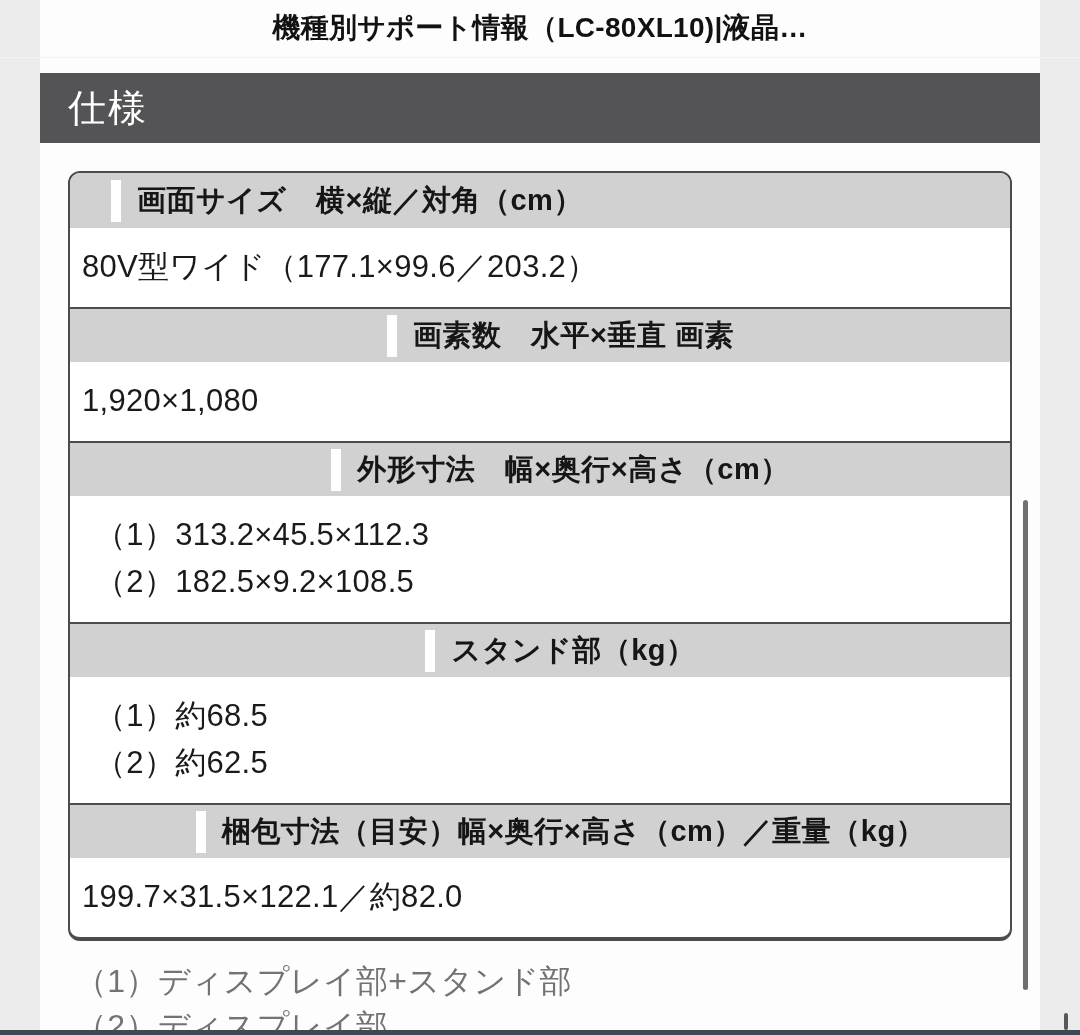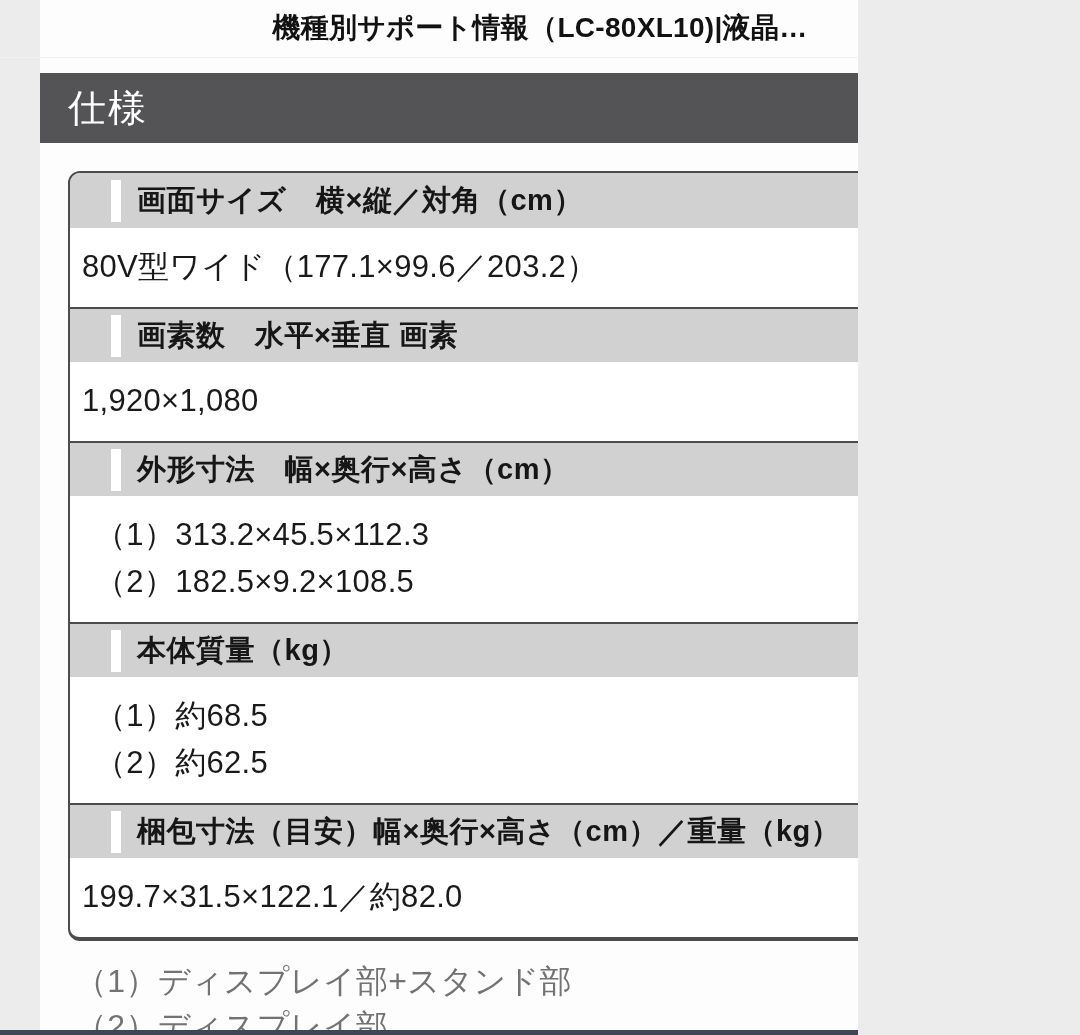--- a/index.html
+++ b/index.html
@@ -1,36 +1,36 @@
 <!DOCTYPE html>
 <html><head>
 <meta charset="utf-8">
 <style>
   * { margin:0; padding:0; box-sizing:border-box; }
   html,body { width:1080px; height:1035px; }
   body { font-family:"Liberation Sans","DejaVu Sans",sans-serif; background:#ececec; }
 
-  .page { position:relative; width:858px; height:1035px; background:#ececec; overflow:hidden; }
+  .page { position:relative; width:1080px; height:1035px; background:#ececec; overflow:hidden; }
   .content { position:absolute; left:40px; top:0; width:1000px; height:100%; background:#fdfdfd; }
 
   .title-bar { height:73px; padding-top:9px; text-align:center;
                border-bottom:0; }
   .title-bar .ttl { font-size:28px; font-weight:700; color:#121212; letter-spacing:0.3px; }
   .title-sep { position:absolute; left:0; top:57px; width:100%; height:1px; background:#f2f2f2; }
 
   .heading-band { height:70px; display:flex; align-items:center; padding-left:28px;
                   background:#545457; }
   .heading-band .hd { color:#ffffff; font-size:38px; font-weight:400; letter-spacing:2px; }
 
   .spec-table { width:944px; margin:28px auto 0 auto; background:#ffffff;
                 border:2px solid #4c4c4e; border-bottom-width:4px; border-radius:12px;
                 overflow:hidden; }
 
   .sec-header { height:55px; display:flex; align-items:center; background:#d1d1d1;padding-left:36px; }
-  .sec-header.bordered { border-top:2px solid #4c4c4e; }
+  .sec-header.bordered { border-top:2px solid #4c4c4e;justify-content:center; }
   .accent-bar { width:10px; height:42px; background:#ffffff; margin:0 16px 0 5px;
                 flex:0 0 auto; }
   .sec-title { font-size:29px; font-weight:700; color:#161616; letter-spacing:0.5px; }
 
   .sec-body { padding:22px 14px 24px 12px; }
   .row { font-size:31px; color:#1a1a1a; line-height:33px; letter-spacing:0.3px; }
   .row + .row { margin-top:14px; }
   .row.indent { padding-left:13px; }
 
   .footnotes { list-style:none; margin:18px 0 0 35px; }
@@ -78,21 +78,21 @@
         <span class="accent-bar"></span>
         <span class="sec-title">外形寸法　幅×奥行×高さ（cm）</span>
       </div>
       <div class="sec-body">
         <div class="row indent">（1）313.2×45.5×112.3</div>
         <div class="row indent">（2）182.5×9.2×108.5</div>
       </div>
 
       <div class="sec-header bordered">
         <span class="accent-bar"></span>
-        <span class="sec-title">本体質量（kg）</span>
+        <span class="sec-title">スタンド部（kg）</span>
       </div>
       <div class="sec-body">
         <div class="row indent">（1）約68.5</div>
         <div class="row indent">（2）約62.5</div>
       </div>
 
       <div class="sec-header bordered">
         <span class="accent-bar"></span>
         <span class="sec-title">梱包寸法（目安）幅×奥行×高さ（cm）／重量（kg）</span>
       </div>

